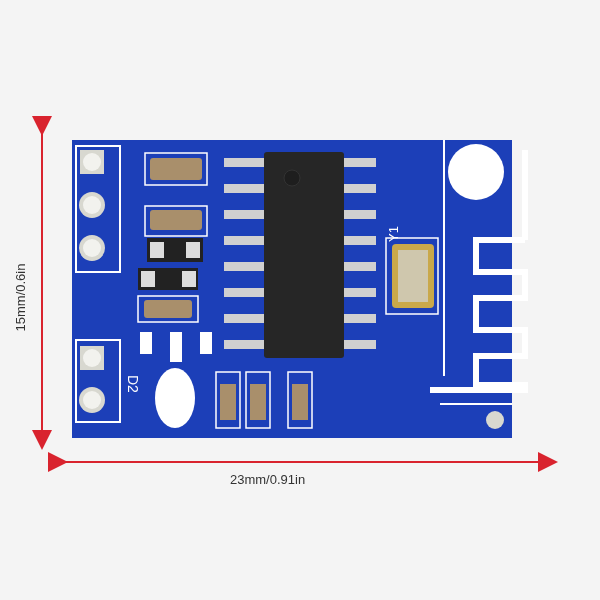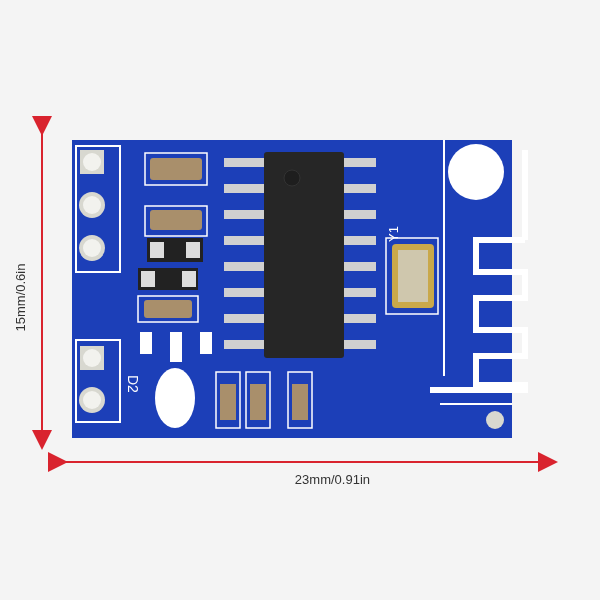--- a/index.html
+++ b/index.html
@@ -1,20 +1,20 @@
 <!DOCTYPE html>
 <html><head>
 <meta charset="utf-8">
 <style>
   html,body{margin:0;padding:0;}
   body{width:600px;height:600px;background:#f4f4f4;position:relative;overflow:hidden;font-family:"Liberation Sans",sans-serif;}
   .abs{position:absolute;}
   .dim-label{color:#333;font-size:13px;}
   #vlabel{left:-40px;top:290px;width:120px;text-align:center;transform:rotate(-90deg);}
-  #hlabel{left:230px;top:472px;width:140px;text-align:right;}
+  #hlabel{left:230px;top:472px;width:140px;text-align:left;}
 </style>
 </head>
 <body>
 
 <svg class="abs" style="left:0;top:0" width="600" height="600">
   <defs>
     <marker id="arr" markerWidth="10" markerHeight="10" refX="8" refY="5" orient="auto">
       <path d="M0,0 L10,5 L0,10 z" fill="#d9232e"></path>
     </marker>
   </defs>

